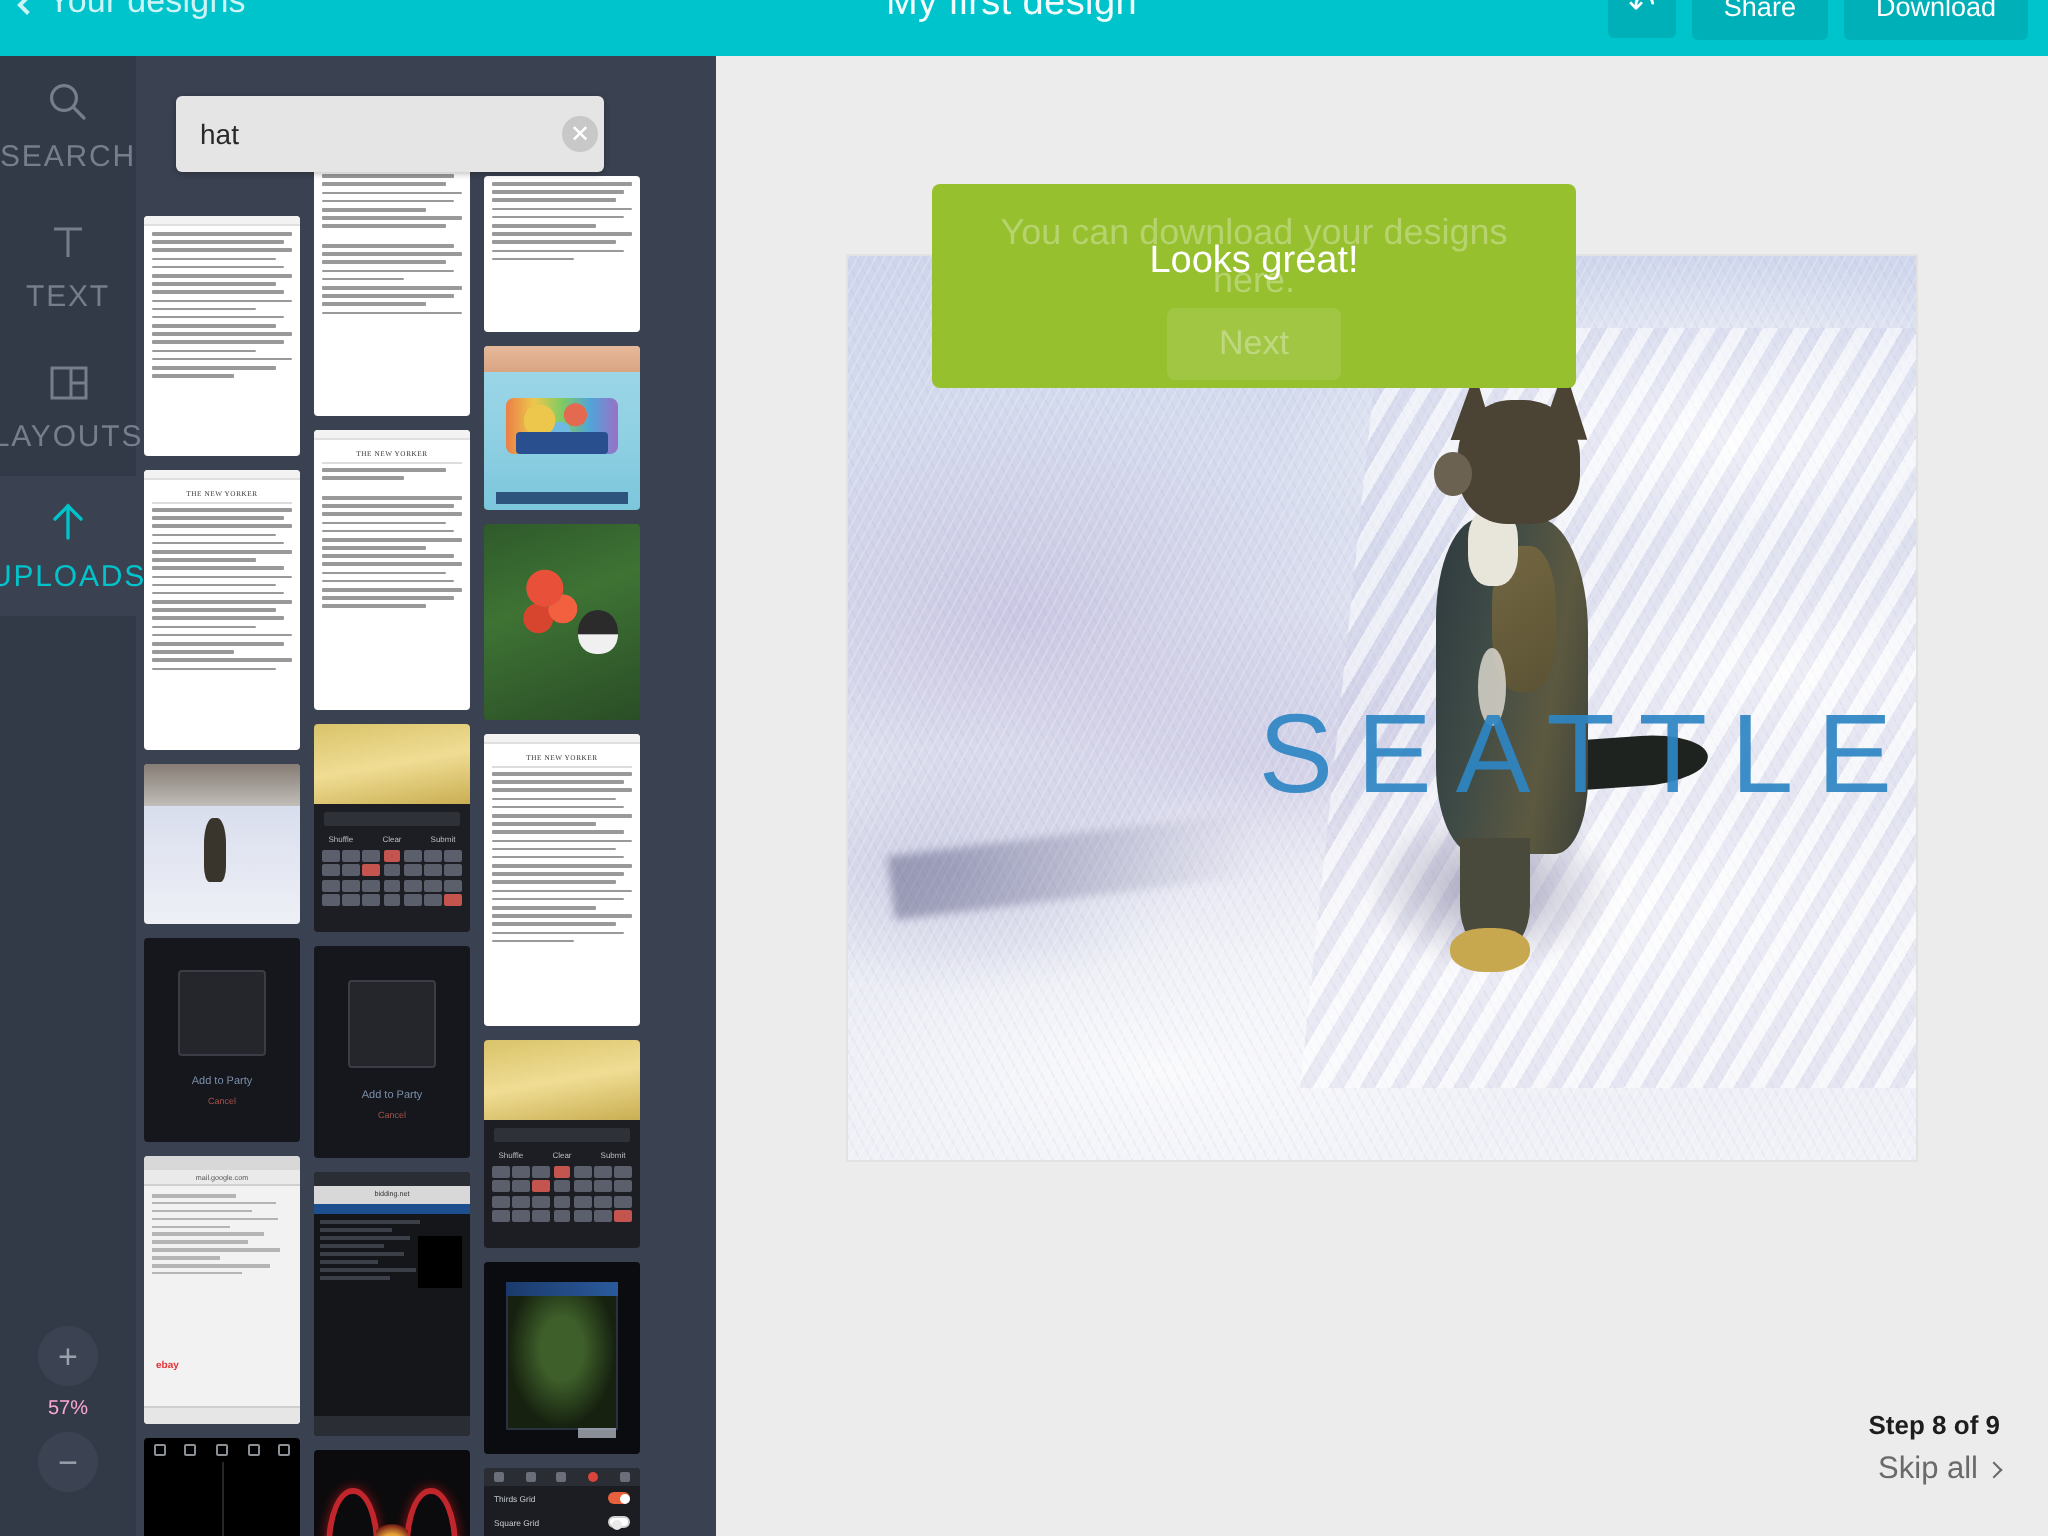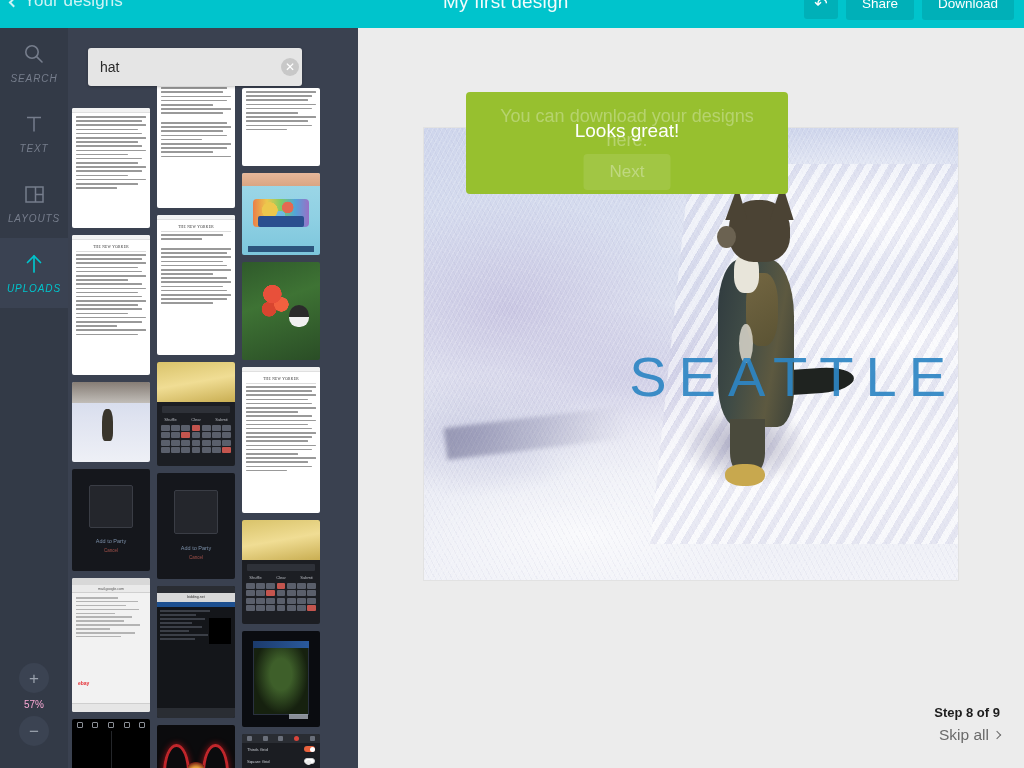--- a/index.html
+++ b/index.html
@@ -70,21 +70,21 @@
   .rail-item {
     width: 68px; height: 70px;
     display: flex; flex-direction: column;
     align-items: center; justify-content: center;
     gap: 7px;
     cursor: pointer;
     color: #767d8c;
   }
   .rail-item.active { background: #3a4252; color: #00c4cc; }
   .rail-label {
-    font-size: 10px; letter-spacing: 0.9px; font-style: italic;
+    font-size: 15px; letter-spacing: 0.9px;
   }
   .rail-icon { height: 24px; display: flex; align-items: center; justify-content: center; }
   .rail-icon svg { display: block; }
 
   
   .zoomctl {
     position: absolute; left: 0; bottom: 22px; width: 68px;
     display: flex; flex-direction: column; align-items: center; gap: 6px;
   }
   .zbtn {

